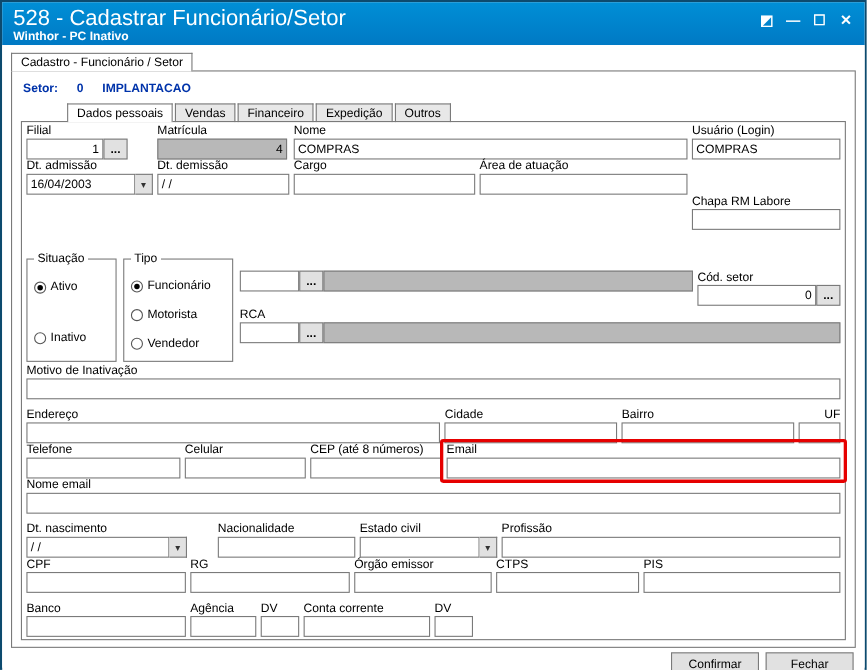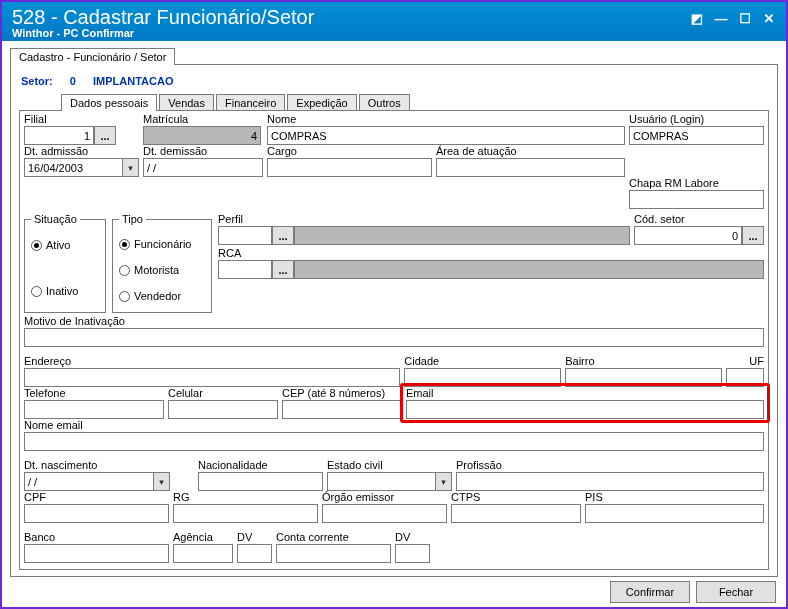--- a/index.html
+++ b/index.html
@@ -9,21 +9,21 @@
     font-family: Tahoma, Arial, sans-serif;
     font-size: 11px;
     background: #fff;
     width: 788px;
     height: 609px;
     overflow: hidden;
   }
   .window {
     width: 788px;
     height: 609px;
-    border: 2px solid #6d28d9;
+    border: 2px solid #0c4a6e;
     display: flex;
     flex-direction: column;
   }
   .titlebar {
     background: linear-gradient(#008fd6, #0079c4);
     color: #fff;
     padding: 4px 10px 2px 10px;
     display: flex;
     justify-content: space-between;
     align-items: flex-start;
@@ -206,21 +206,21 @@
   }
 </style>
 </head>
 <body>
 
 <div class="window">
 
   <div class="titlebar">
     <div class="left">
       <span class="title-main">528 - Cadastrar Funcionário/Setor</span>
-      <span class="title-sub">Winthor - PC Confirmar</span>
+      <span class="title-sub">Winthor - PC Inativo</span>
     </div>
     <div class="titlebar-controls">
       <span class="tb-btn">◩</span>
       <span class="tb-btn">—</span>
       <span class="tb-btn">☐</span>
       <span class="tb-btn">✕</span>
     </div>
   </div>
 
   <div class="content">
@@ -287,21 +287,21 @@
           <div class="fld" style="flex:1;">
             <span class="lbl">Área de atuação</span>
             <div class="ibox"></div>
           </div>
           <div class="fld" style="width:135px;margin-top:32px;">
             <span class="lbl">Chapa RM Labore</span>
             <div class="ibox"></div>
           </div>
         </div>
 
-        <div class="row" style="margin-top:4px; gap:6px;">
+        <div class="row" style="margin-top:20px; gap:6px;align-items:center;">
           <fieldset class="grp" style="width:82px; height:100px;">
             <legend>Situação</legend>
             <div class="radio-row" style="margin-top:6px;">
               <span class="radio sel"></span>
               <span>Ativo</span>
             </div>
             <div class="radio-row" style="margin-top:26px;">
               <span class="radio"></span>
               <span>Inativo</span>
             </div>
@@ -319,21 +319,20 @@
             <div class="radio-row" style="margin-top:6px;">
               <span class="radio"></span>
               <span>Vendedor</span>
             </div>
           </fieldset>
 
           <div style="flex:1; display:flex; flex-direction:column; gap:2px;">
 
             <div class="row">
               <div class="fld" style="flex:1;">
-                <span class="lbl">Perfil</span>
                 <div style="display:flex;">
                   <div class="ibox right" style="width:54px;"></div>
                   <div class="btn3">...</div>
                   <div class="ibox dark" style="flex:1;"></div>
                 </div>
               </div>
               <div class="fld" style="width:130px;">
                 <span class="lbl">Cód. setor</span>
                 <div style="display:flex;">
                   <div class="ibox right" style="flex:1;">0</div>

